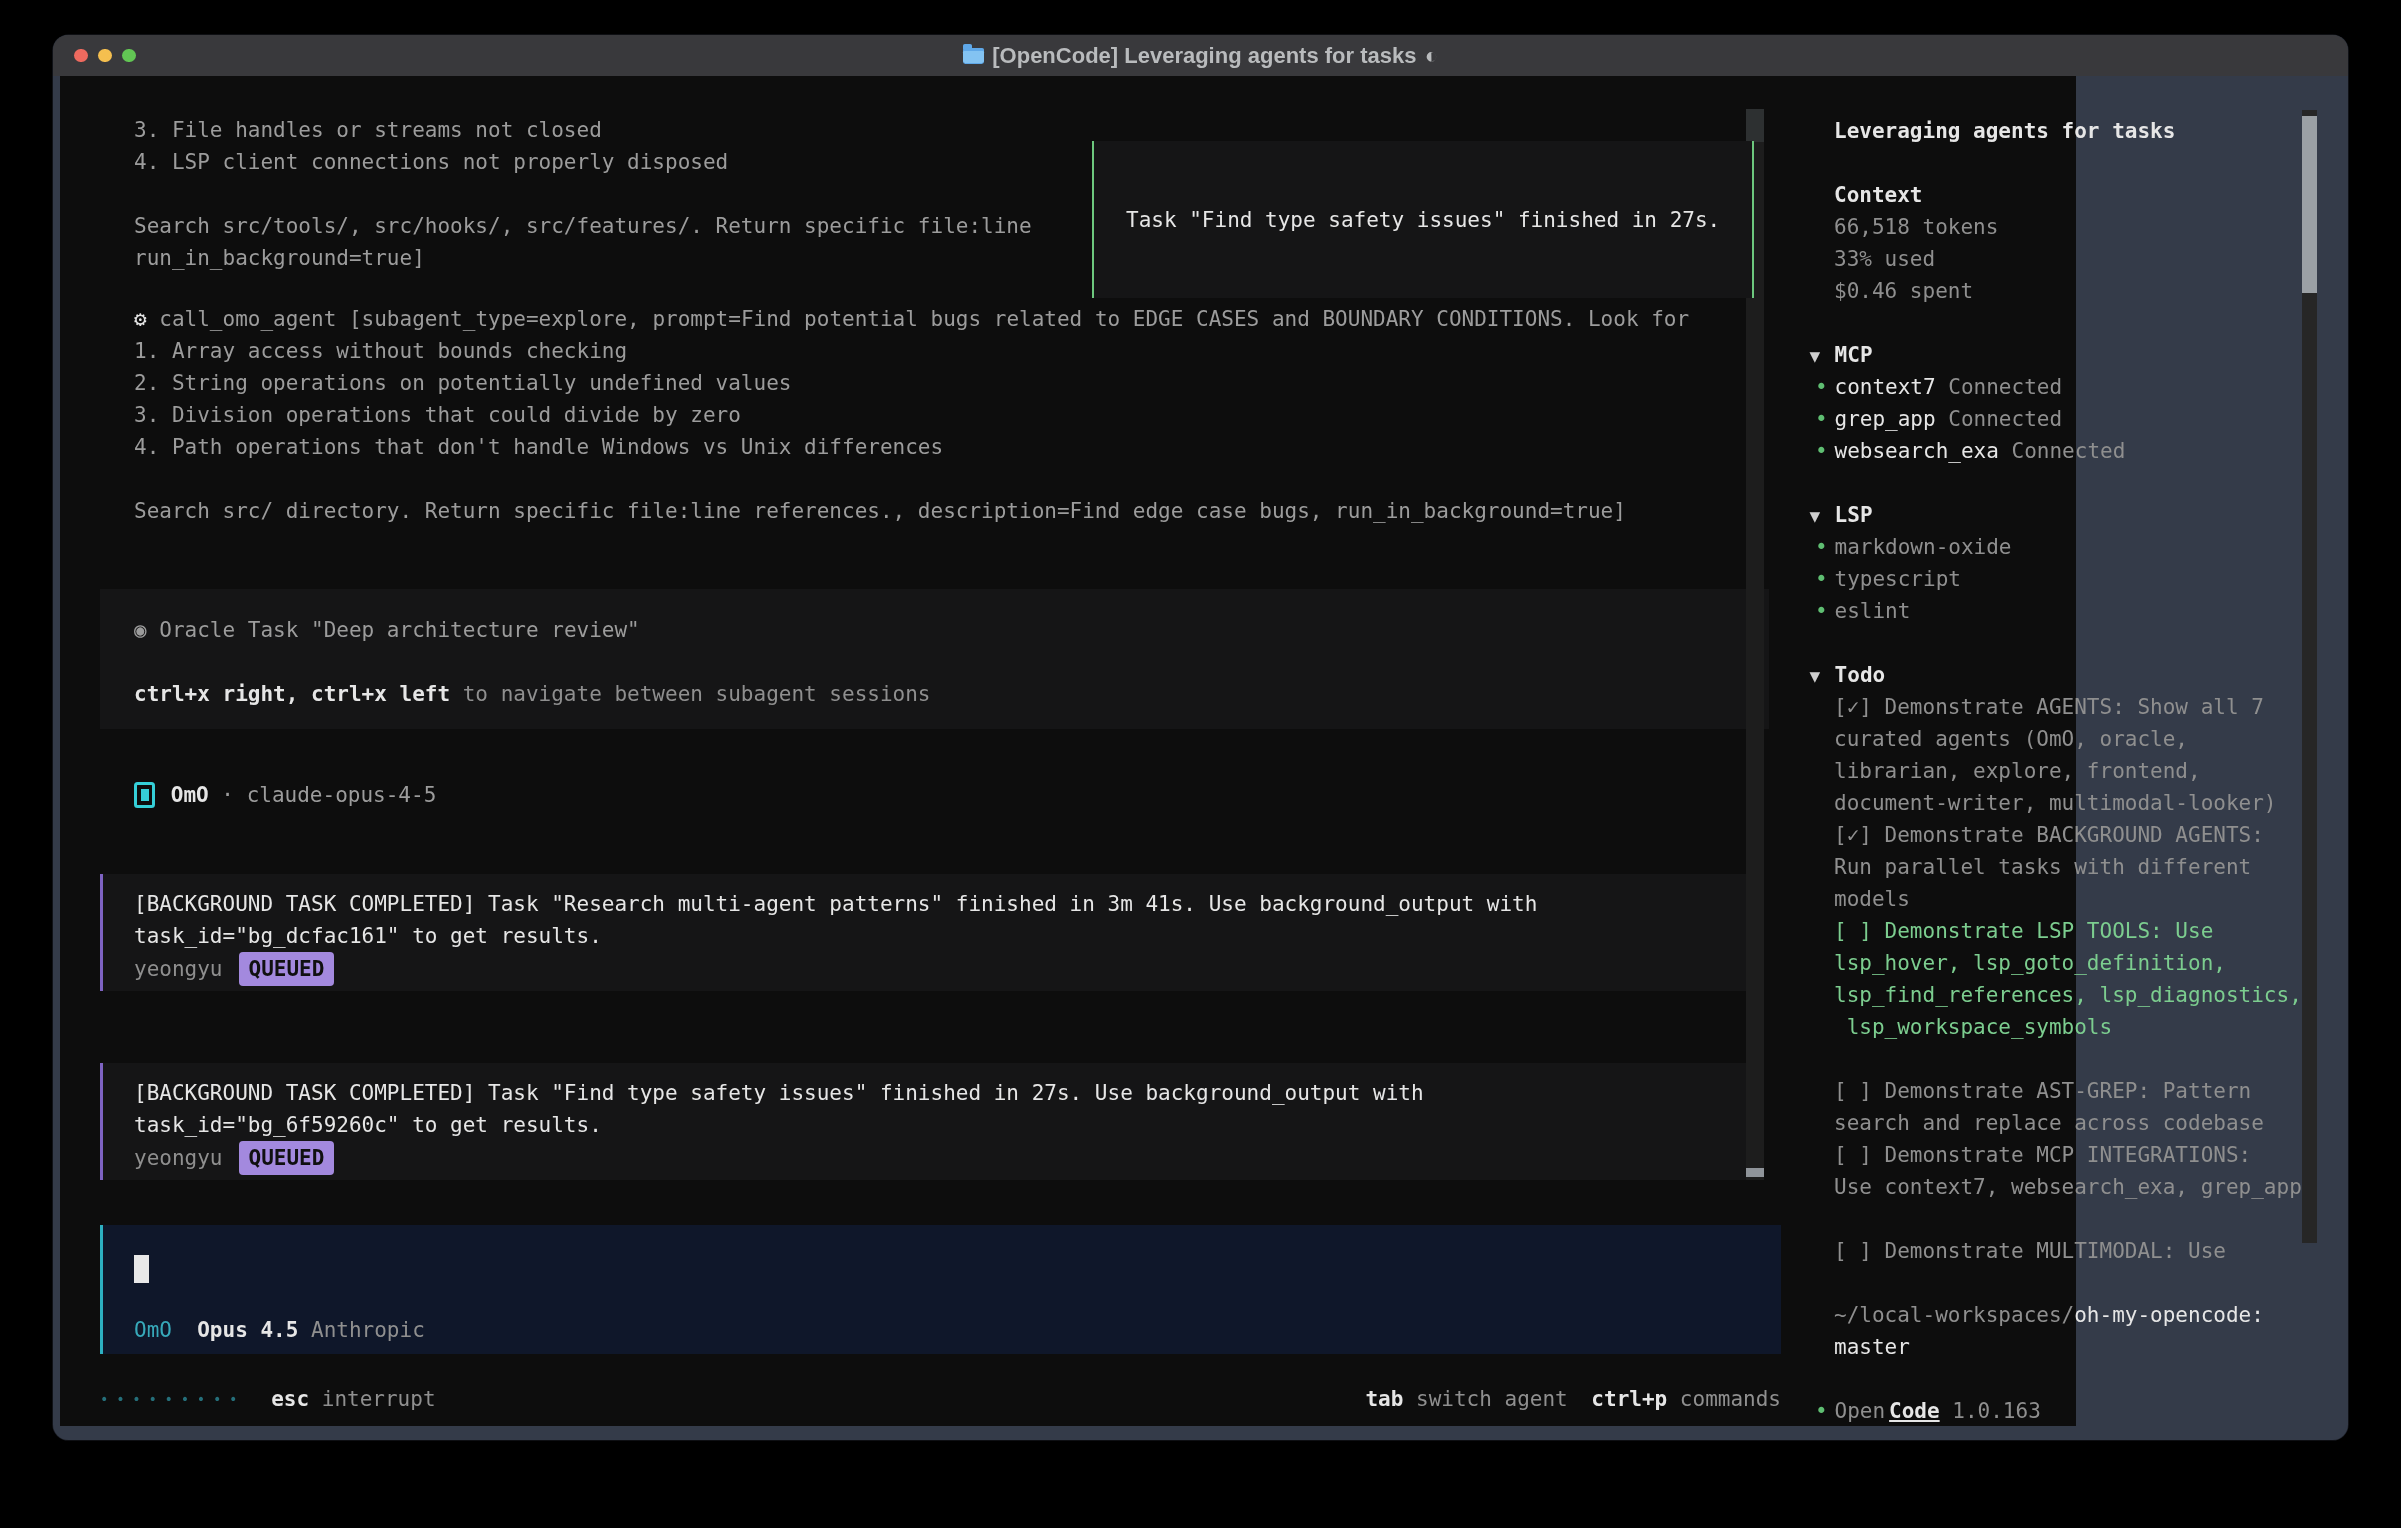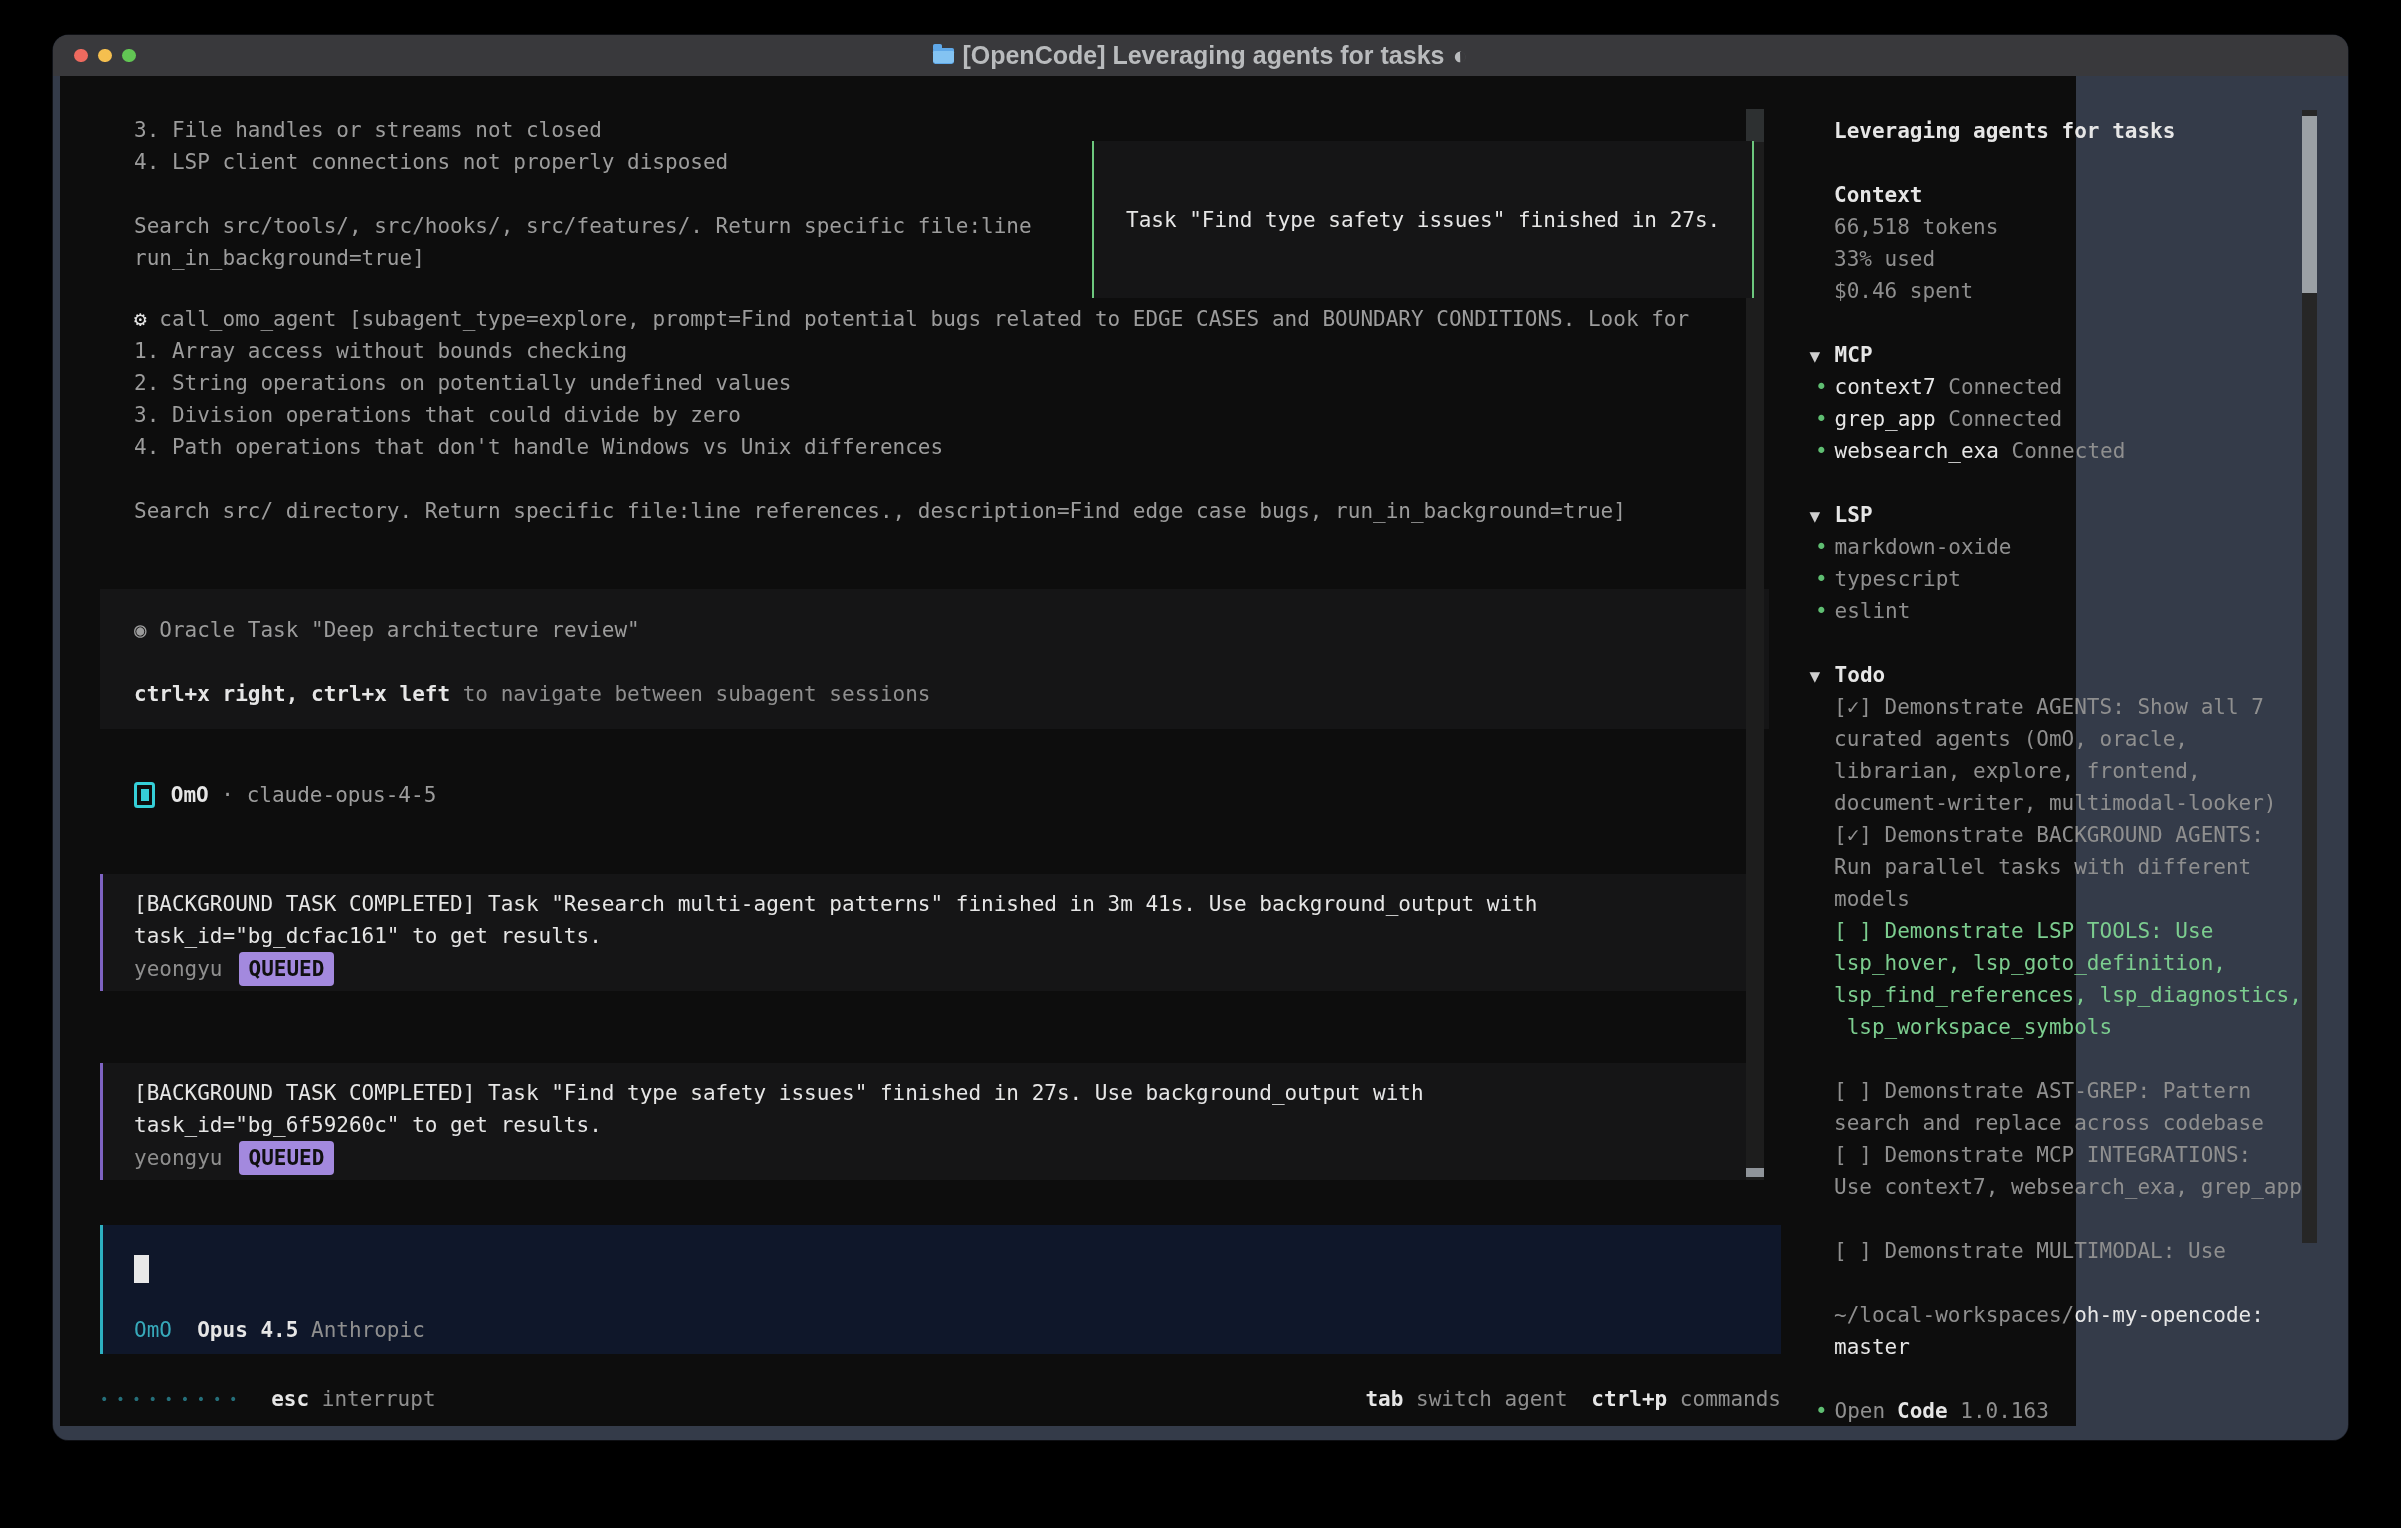--- a/index.html
+++ b/index.html
@@ -8,21 +8,21 @@
   .window{position:absolute;left:53px;top:35px;width:2295px;height:1405px;
           background:#343b49;border-radius:15.4px;overflow:hidden;
           box-shadow:0 0 0 0.6px #1c1f27;}
   .titlebar{position:relative;height:41px;background:#39393c;
             display:flex;align-items:center;justify-content:center;
             font-family:"Liberation Sans",sans-serif;}
   .lights{position:absolute;left:21px;top:0;height:41px;display:flex;align-items:center;gap:10.6px;}
   .light{width:13.6px;height:13.6px;border-radius:50%;}
   .lr{background:#ee6a5f;} .ly{background:#f5bf4f;} .lg{background:#62c654;}
   .titlewrap{display:flex;align-items:center;gap:8.3px;color:#b9bbbd;
-             font-weight:700;font-size:25px;}
+             font-weight:700;font-size:22px;}
   .foldericon{position:relative;width:21px;height:16px;background:#5fa8e8;
               border-radius:1.8px 1.8px 2.4px 2.4px;display:inline-block;}
   .foldericon::before{content:"";position:absolute;left:0;top:-3.5px;width:8.9px;height:4.7px;
               background:#5fa8e8;border-radius:1.8px 1.8px 0 0;}
   .foldericon::after{content:"";position:absolute;left:0;top:3.5px;width:21px;height:12.4px;
               background:#83c3f2;border-radius:1.2px 1.2px 2.4px 2.4px;}
   .screen{position:absolute;left:7px;top:41px;width:2016px;height:1350px;
           background:#0d0d0d;font-size:21px;line-height:32px;color:#9c9c9c;}
   .abs{position:absolute;}
   .lines{white-space:pre;}
@@ -187,21 +187,21 @@
       <div class="grp dgy">[ ] Demonstrate AST-GREP: Pattern
 search and replace across codebase
 [ ] Demonstrate MCP INTEGRATIONS:
 Use context7, websearch_exa, grep_app</div>
       <div class="line"></div>
       <div class="grp dgy">[ ] Demonstrate MULTIMODAL: Use</div>
       <div class="line"></div>
       <div class="line pl"><span class="dgy">~/local-workspaces/</span><span class="wh">oh-my-opencode:</span></div>
       <div class="line pl wh">master</div>
       <div class="line"></div>
-      <div class="line"><span class="dot">•</span><span class="dgy">Open</span><span class="b wh" style="margin-left:12px;">Code</span><span class="dgy" style="margin-left:0;"> 1.0.163</span></div>
+      <div class="line"><span class="dot">•</span><span class="dgy">Open</span><span class="b wh" style="margin-left:4px;text-decoration:underline;">Code</span><span class="dgy" style="margin-left:0;"> 1.0.163</span></div>
     </div>
 
     <div class="abs sscroll">
       <div class="thumb"></div>
     </div>
 
   </div>
 </div>
 
 

